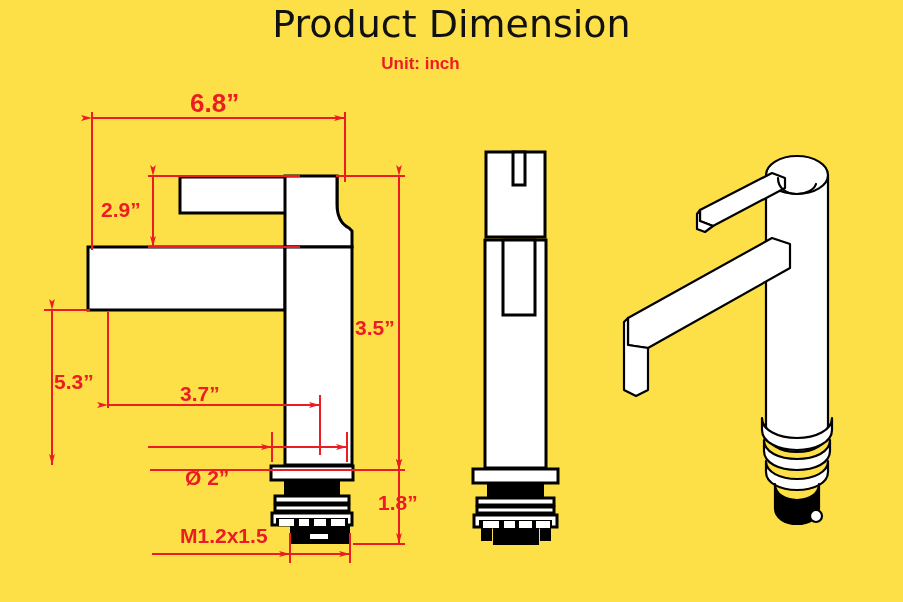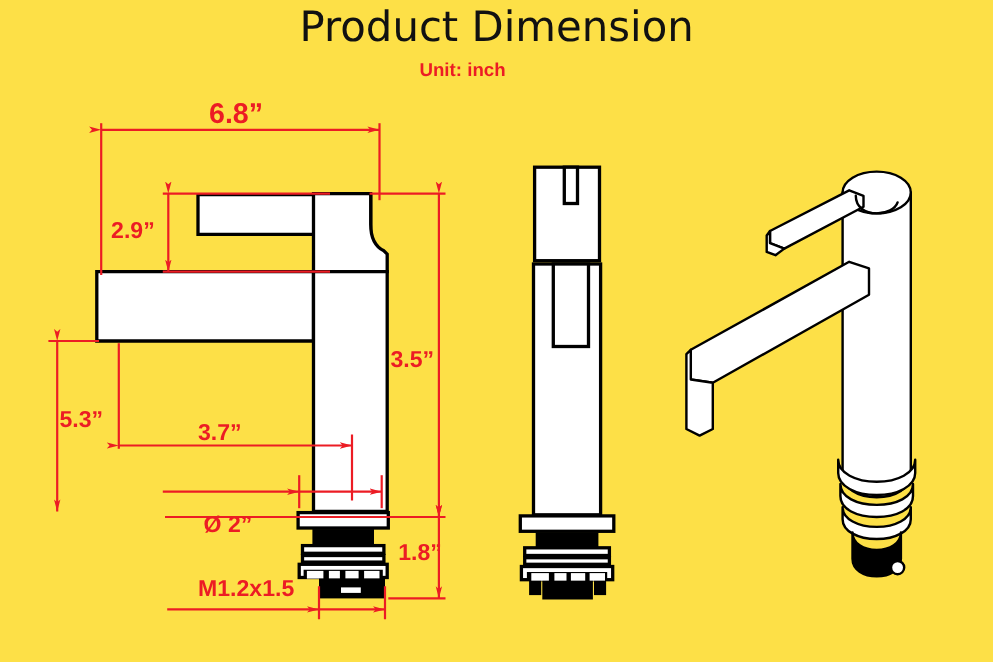--- a/index.html
+++ b/index.html
@@ -228,17 +228,17 @@
   <div class="dim-label sz-21" style="left:101px; top:198px;">2.9”</div>
 
   <div class="dim-label sz-21" style="left:355px; top:316px;">3.5”</div>
 
   <div class="dim-label sz-21" style="left:54px; top:370px;">5.3”</div>
 
   <div class="dim-label sz-21" style="left:180px; top:382px;">3.7”</div>
 
   <div class="dim-label sz-21" style="left:185px; top:429px;margin-top:37px;">Ø 2”</div>
 
-  <div class="dim-label sz-21" style="left:362px; top:491px;">1.8”</div>
+  <div class="dim-label sz-21" style="left:378px; top:491px;">1.8”</div>
 
   <div class="dim-label sz-21" style="left:180px; top:524px;">M1.2x1.5</div>
 
 </div>
 
 </body></html>

